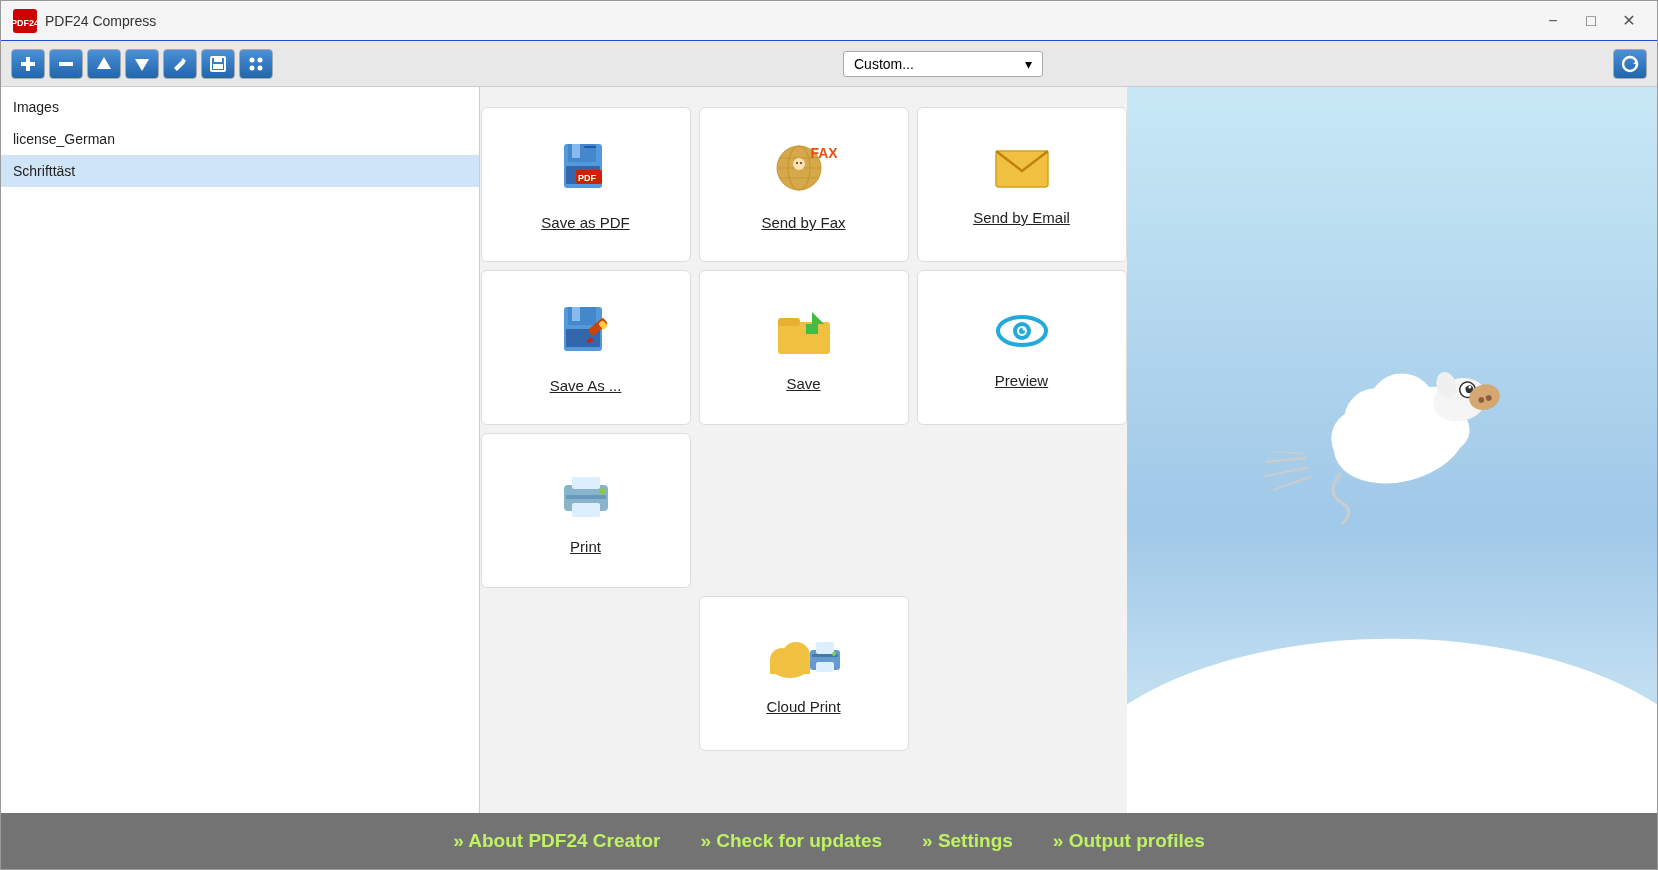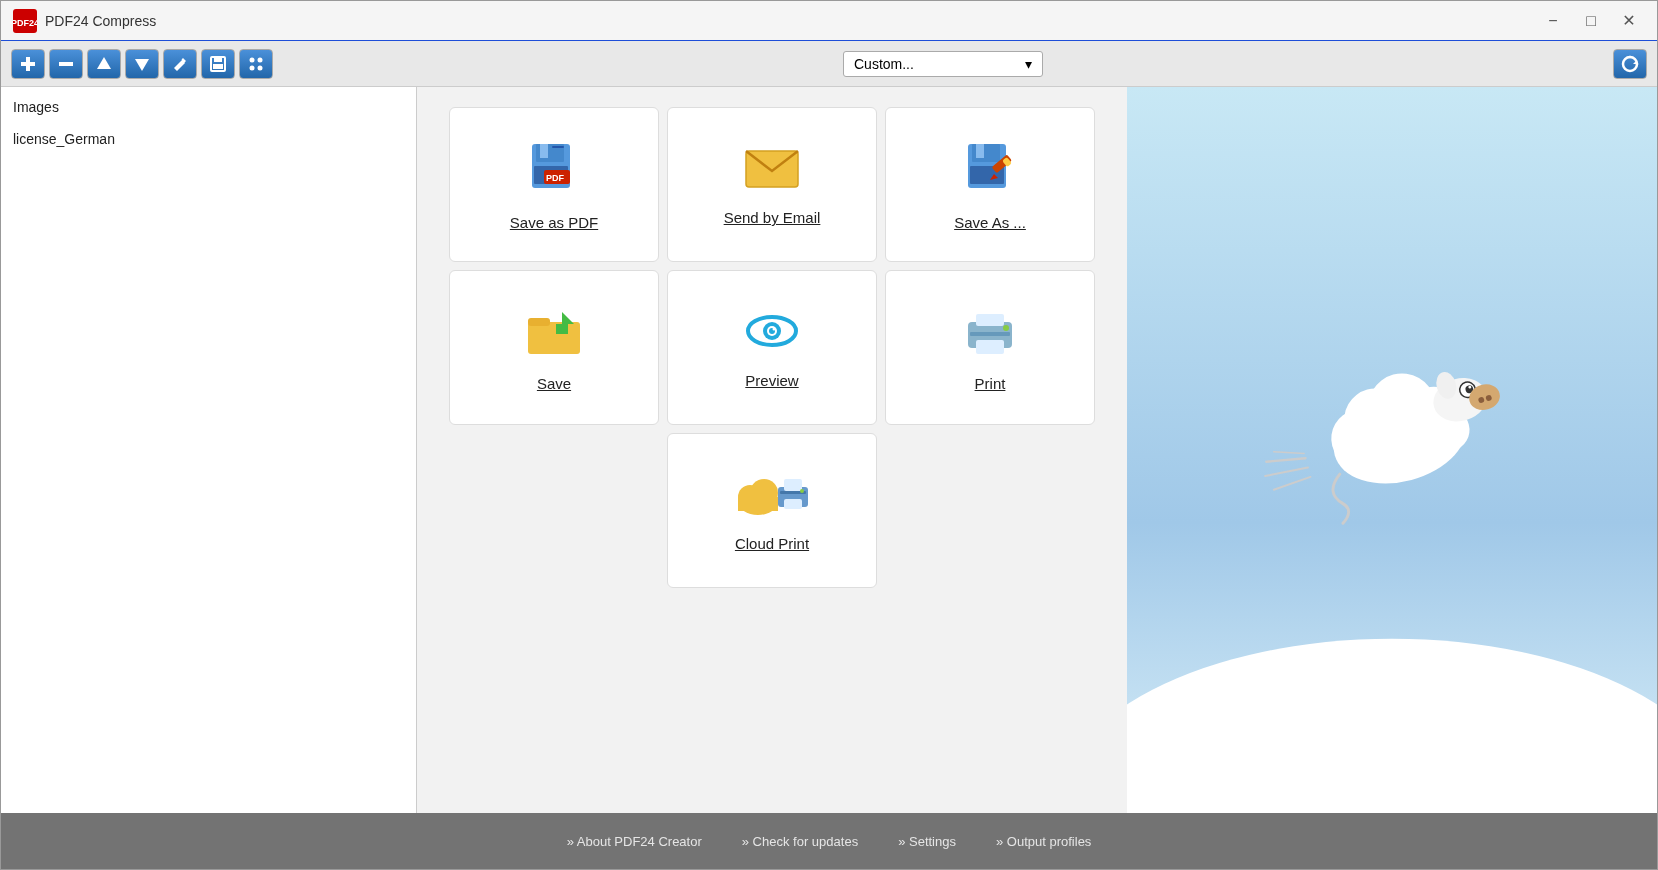--- a/index.html
+++ b/index.html
@@ -109,21 +109,21 @@
 
     
     .main {
       display: flex;
       flex: 1;
       overflow: hidden;
     }
 
     
     .file-list {
-      width: 416px;
+      width: 479px;
       background: white;
       border-right: 1px solid #ccc;
       overflow-y: auto;
       padding: 4px 0;
     }
     .file-item {
       padding: 8px 12px;
       font-size: 14px;
       cursor: pointer;
       color: #222;
@@ -180,23 +180,23 @@
     
     .footer {
       background: #737373;
       height: 56px;
       display: flex;
       align-items: center;
       justify-content: center;
       gap: 40px;
     }
     .footer-link {
-      color: #e5e5e5;
-      font-size: 13px;
-      font-weight: normal;
+      color: #bef264;
+      font-size: 19px;
+      font-weight: bold;
       cursor: pointer;
       text-decoration: none;
     }
 
     
     .mascot-svg {
       width: 100%;
       height: 100%;
     }
   </style>
@@ -273,20 +273,21 @@
       <polygon points="17,6 17,10 13,10" fill="white"></polygon>
     </svg>
   </button>
 </div>
 
 <div class="main">
 
   <div class="file-list">
     <div class="file-item">Images</div>
     <div class="file-item">license_German</div>
+    <div class="file-item selected">Schrifttäst</div>
   </div>
 
   <div class="actions-panel">
     <div class="actions-grid">
 
       <div class="action-btn">
         <span>
           <svg width="60" height="60" viewBox="0 0 60 60">
 
             <rect x="8" y="6" width="38" height="44" rx="3" fill="#5599dd"></rect>
@@ -296,20 +297,40 @@
 
             <rect x="20" y="32" width="26" height="14" rx="2" fill="#cc2200"></rect>
             <text x="22" y="43" fill="white" font-size="9" font-weight="bold" font-family="Arial">PDF</text>
 
             <rect x="28" y="8" width="12" height="2" rx="1" fill="#2255aa"></rect>
           </svg>
         </span>
         <span class="action-label">Save as PDF</span>
       </div>
 
+      <div class="action-btn">
+        <span>
+          <svg width="70" height="60" viewBox="0 0 70 60">
+
+            <circle cx="30" cy="30" r="22" fill="#d4a84b" stroke="#c8962e" stroke-width="1"></circle>
+            <ellipse cx="30" cy="30" rx="11" ry="22" fill="none" stroke="#c8962e" stroke-width="1.2"></ellipse>
+            <line x1="8" y1="30" x2="52" y2="30" stroke="#c8962e" stroke-width="1.2"></line>
+            <line x1="11" y1="20" x2="49" y2="20" stroke="#c8962e" stroke-width="1"></line>
+            <line x1="11" y1="40" x2="49" y2="40" stroke="#c8962e" stroke-width="1"></line>
+
+            <circle cx="30" cy="26" r="6" fill="#ffe0b0"></circle>
+
+            <circle cx="28" cy="25" r="1" fill="#333"></circle>
+            <circle cx="32" cy="25" r="1" fill="#333"></circle>
+
+            <text x="55" y="20" fill="#e85010" font-size="14" font-weight="900" font-family="Arial" text-anchor="middle">FAX</text>
+          </svg>
+        </span>
+        <span class="action-label">Send by Fax</span>
+      </div>
 
       <div class="action-btn">
         <span>
           <svg width="60" height="50" viewBox="0 0 60 50">
             <rect x="4" y="8" width="52" height="36" rx="3" fill="#f0c040"></rect>
             <rect x="4" y="8" width="52" height="36" rx="3" fill="none" stroke="#d4a020" stroke-width="1.5"></rect>
             <polyline points="4,8 30,28 56,8" fill="none" stroke="#c08010" stroke-width="2.5"></polyline>
           </svg>
         </span>
         <span class="action-label">Send by Email</span>

